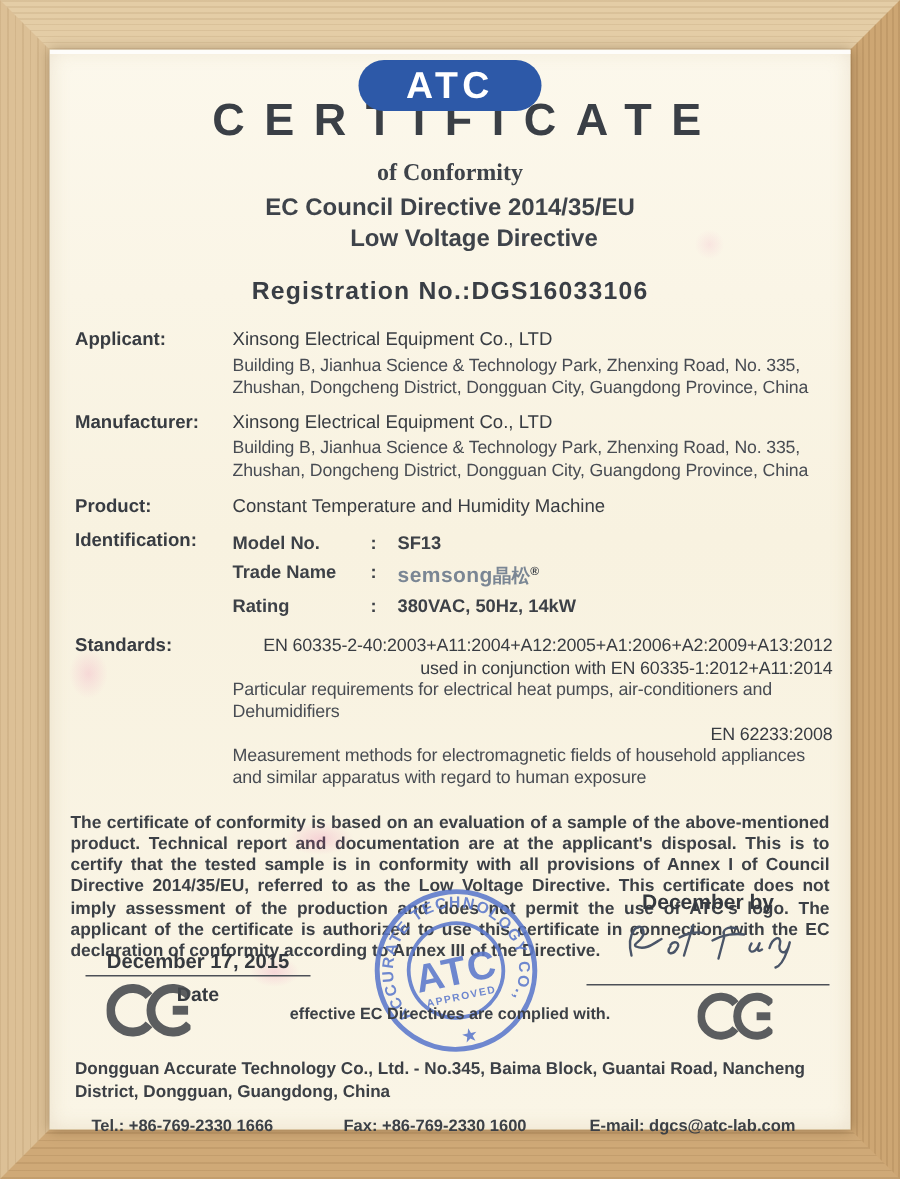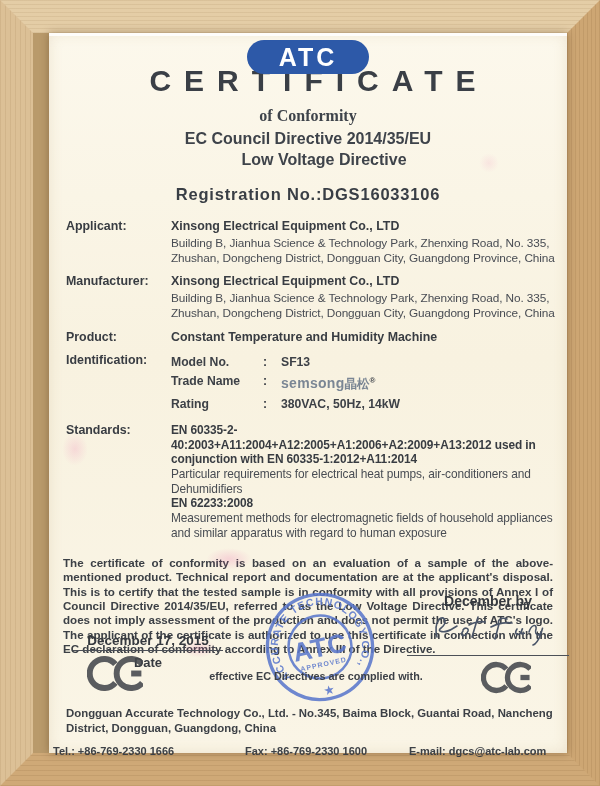--- a/index.html
+++ b/index.html
@@ -26,21 +26,20 @@
     background:repeating-linear-gradient(90deg,rgba(125,88,42,.11) 0 1px,transparent 1px 5px);}
   .g-right{right:0;top:0;width:33px;height:786px;
     clip-path:polygon(33px 0,33px 786px,0 753px,0 33px);
     background:repeating-linear-gradient(90deg,rgba(110,75,35,.13) 0 1px,transparent 1px 4px);}
   
   .paper{
     position:absolute;inset:33px;
     background:linear-gradient(180deg,#fcf8ec 0%,#f8f2e0 45%,#faf5e6 100%);
     box-shadow:inset 0 3px 0 rgba(255,255,255,.85), inset 0 0 14px rgba(160,125,70,.16), 0 0 8px rgba(60,35,10,.35);
     color:#3d4147;
-    margin-left:16px;
   }
   .stain{position:absolute;border-radius:50%;pointer-events:none;}
   .s1{left:157px;top:515px;width:46px;height:22px;background:radial-gradient(ellipse,rgba(233,80,160,.20),transparent 70%);}
   .s2{left:13px;top:399px;width:26px;height:34px;background:radial-gradient(ellipse,rgba(233,80,160,.16),transparent 70%);}
   .s3{left:133px;top:605px;width:34px;height:20px;background:radial-gradient(ellipse,rgba(233,80,160,.18),transparent 70%);}
   .s4{left:430px;top:120px;width:20px;height:20px;background:radial-gradient(ellipse,rgba(233,80,160,.10),transparent 70%);}
   
   .head{text-align:center;}
   .atc-pill{
     width:122px;height:34px;margin:7px auto 0;border-radius:18px;
@@ -55,31 +54,31 @@
   }
   .sub1{margin-top:9px;font-size:16px;font-weight:bold;color:#3e434a;font-family:Liberation Serif, serif;}
   .sub2{margin-top:5px;font-size:16px;font-weight:bold;color:#3e434a;}
   .sub3{margin-top:3px;font-size:16px;font-weight:bold;color:#3e434a;padding-left:32px;}
   .reg{margin-top:16px;font-size:16.5px;font-weight:bold;letter-spacing:.8px;color:#393e45;}
   
   .fields{margin-top:15px;padding:0 12px 0 17px;}
   .frow{display:flex;margin-bottom:9px;}
   .flabel{width:105px;flex:none;font-weight:bold;font-size:12.4px;color:#383c42;}
   .fval{flex:1;max-width:402px;}
-  .fname{font-weight:bold;font-size:12.4px;color:#383c42;}
+  .fname{font-weight:normal;font-size:12.4px;color:#383c42;}
   .faddr{font-size:11.8px;line-height:1.24;margin-top:3px;color:#484c53;letter-spacing:-.1px;}
   .idrow{display:flex;line-height:1.6;}
   .idname{width:92px;flex:none;font-weight:bold;font-size:12.2px;}
   .idsep{width:18px;flex:none;font-weight:bold;font-size:12.2px;}
   .idval{font-weight:bold;font-size:12.2px;}
   .brand{color:#7a8694;font-weight:bold;}
   .brand .latin{font-size:14px;letter-spacing:.3px;}
   .brand .cjk{font-size:12.5px;letter-spacing:0;}
   .brand .reg{font-size:8px;vertical-align:super;}
-  .stline-b{font-weight:bold;font-size:11.9px;line-height:1.23;color:#383c42;letter-spacing:-.1px;}
+  .stline-b{font-weight:normal;font-size:11.9px;line-height:1.23;color:#383c42;letter-spacing:-.1px;text-align:right;}
   .stline-r{font-size:11.9px;line-height:1.23;color:#484c53;letter-spacing:-.1px;}
   
   .body-par{
     margin:16px 14px 0 14px;text-align:justify;
     font-weight:bold;font-size:11.6px;line-height:14.3px;color:#3c4046;
   }
   
   .floor{position:absolute;inset:0;pointer-events:none;}
   .stamp{position:absolute;left:208px;top:551px;width:126px;height:126px;opacity:.88;}
   .certified{position:absolute;left:358px;top:560px;width:162px;text-align:center;}
@@ -89,21 +88,21 @@
   .dateval{font-weight:bold;font-size:13.5px;color:#35393f;}
   .dateline{border-top:1.5px solid #4c5057;margin-top:2px;}
   .datelab{margin-top:4px;font-weight:bold;font-size:13px;color:#35393f;}
   .ce-left{position:absolute;left:38px;top:622px;width:56px;height:37px;}
   .ce-right{position:absolute;left:432px;top:628px;width:50px;height:33px;}
   .cenote{position:absolute;left:137px;top:637px;width:260px;text-align:center;
     font-weight:bold;font-size:10.8px;line-height:1.25;color:#3c4046;}
   .issueraddr{position:absolute;left:17px;top:673px;width:508px;
     font-weight:bold;font-size:11.4px;line-height:1.3;color:#3c4046;}
   .contacts{position:absolute;left:0;top:712px;width:100%;font-weight:bold;font-size:11px;color:#3c4046;}
-  .contacts .tel{position:absolute;left:4px;top:0;}
+  .contacts .tel{position:absolute;left:28px;top:0;}
   .contacts .fax{position:absolute;left:196px;top:0;}
   .contacts .email{position:absolute;left:360px;top:0;}
 </style>
 </head>
 <body>
 
 <div>
   <div class="frame"></div>
   <div class="grain g-top"></div>
   <div class="grain g-bottom"></div>

